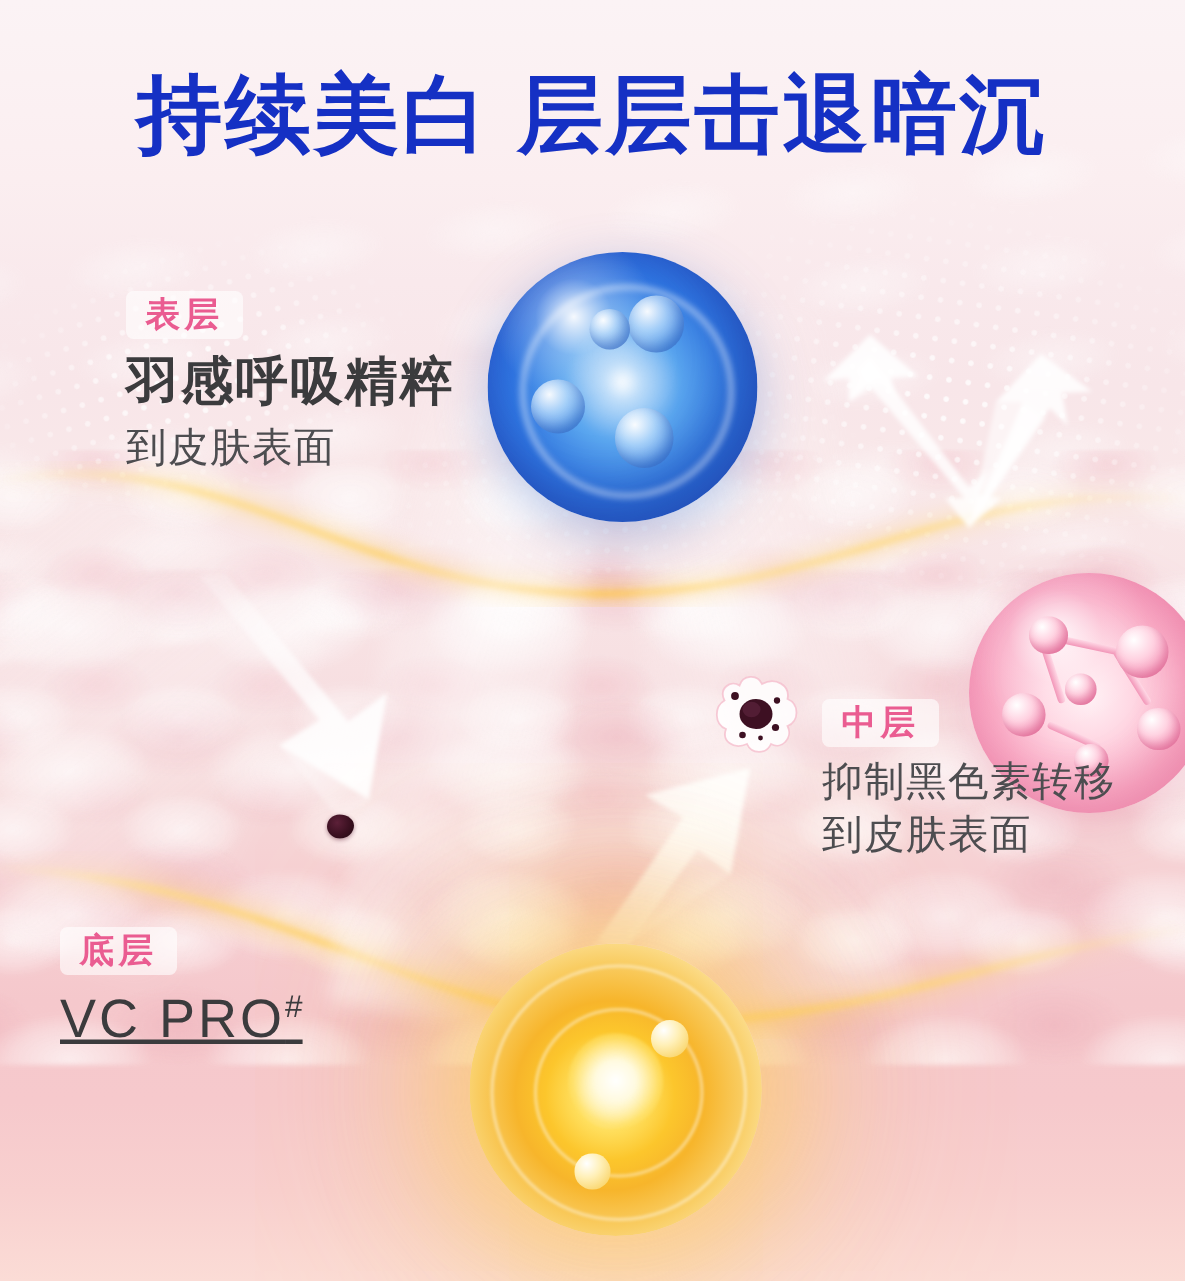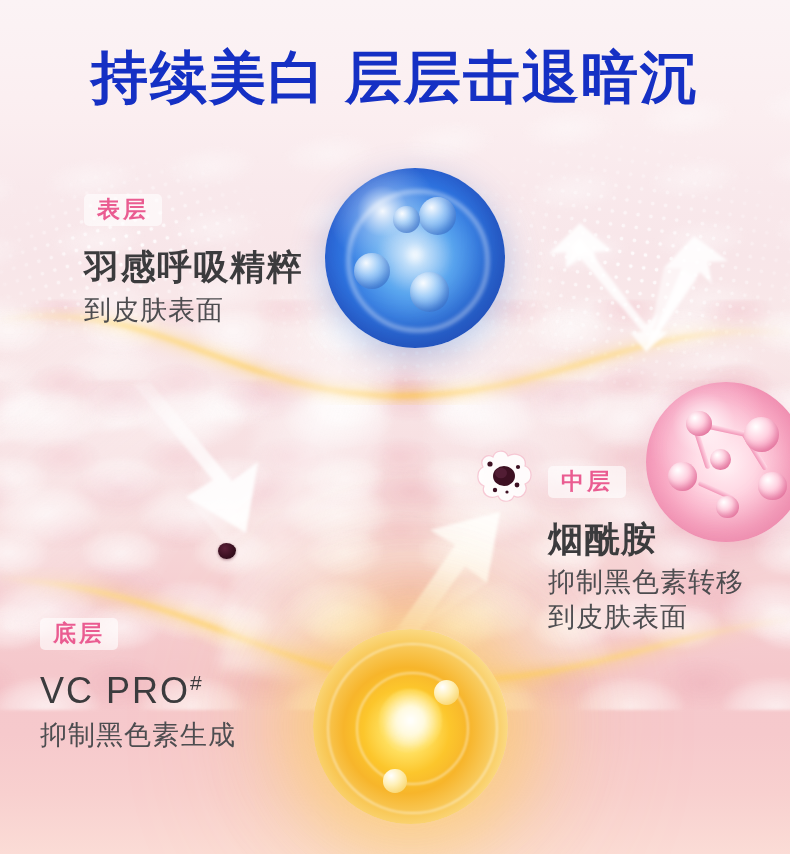--- a/index.html
+++ b/index.html
@@ -167,29 +167,29 @@
   .block{position:absolute;}
   .badge{
     display:inline-block;
     padding:4px 13px 5px 13px;
     border-radius:5px;
     background:rgba(255,255,255,.62);
     color:#ea5c91;
     font-size:23px;font-weight:600;letter-spacing:3px;line-height:1;
   }
   .head{
-    margin-top:20px;
+    margin-top:8px;
     font-size:35px;font-weight:700;letter-spacing:1.5px;color:#3b3b3d;line-height:1.18;
   }
   .sub{
     margin-top:6px;
     font-size:27px;font-weight:400;letter-spacing:1px;color:#4d4d50;line-height:1.3;
   }
   .sub div{white-space:nowrap;}
-  .latin{font-size:36px;font-weight:400;letter-spacing:2px;color:#3b3b3d;}
+  .latin{font-size:36px;font-weight:400;letter-spacing:2px;color:#3b3b3d;text-decoration:underline;}
   .latin sup{font-size:21px;vertical-align:super;letter-spacing:0;}
 
   .blk-top{left:84px;top:194px;}
   .blk-mid{left:548px;top:466px;}
   .blk-bot{left:40px;top:618px;}
 
   
   .arrowsvg{position:absolute;left:0;top:0;width:790px;height:854px;pointer-events:none;}
 </style>
 </head>
@@ -334,28 +334,24 @@
   <div class="block blk-top">
     <span class="badge">表层</span>
     <div class="head">羽感呼吸精粹</div>
     <div class="sub">
       <div>到皮肤表面</div>
     </div>
   </div>
 
   <div class="block blk-mid">
     <span class="badge">中层</span>
-    <div class="head">烟酰胺</div>
     <div class="sub">
       <div>抑制黑色素转移</div>
       <div>到皮肤表面</div>
     </div>
   </div>
 
   <div class="block blk-bot">
     <span class="badge">底层</span>
     <div class="head latin"><span>VC PRO</span><sup>#</sup></div>
-    <div class="sub">
-      <div>抑制黑色素生成</div>
-    </div>
   </div>
 
 </div>
 
 </body></html>

